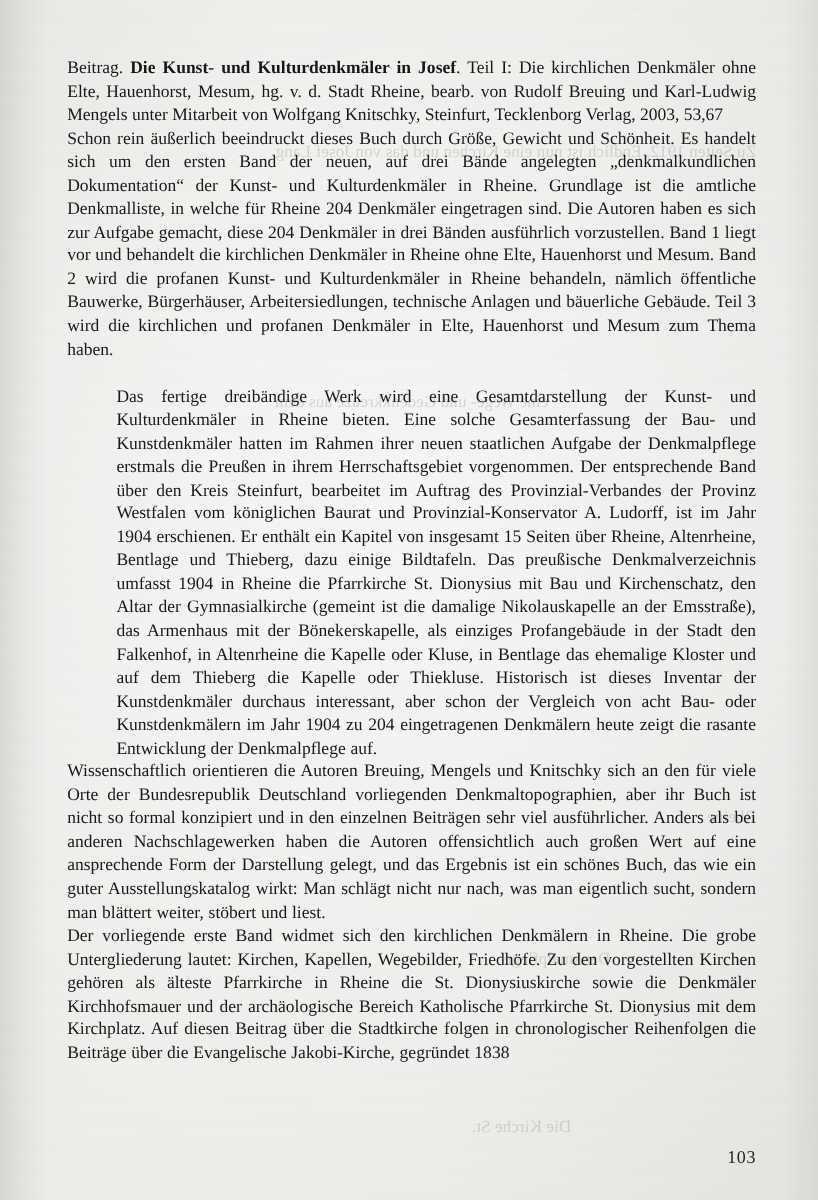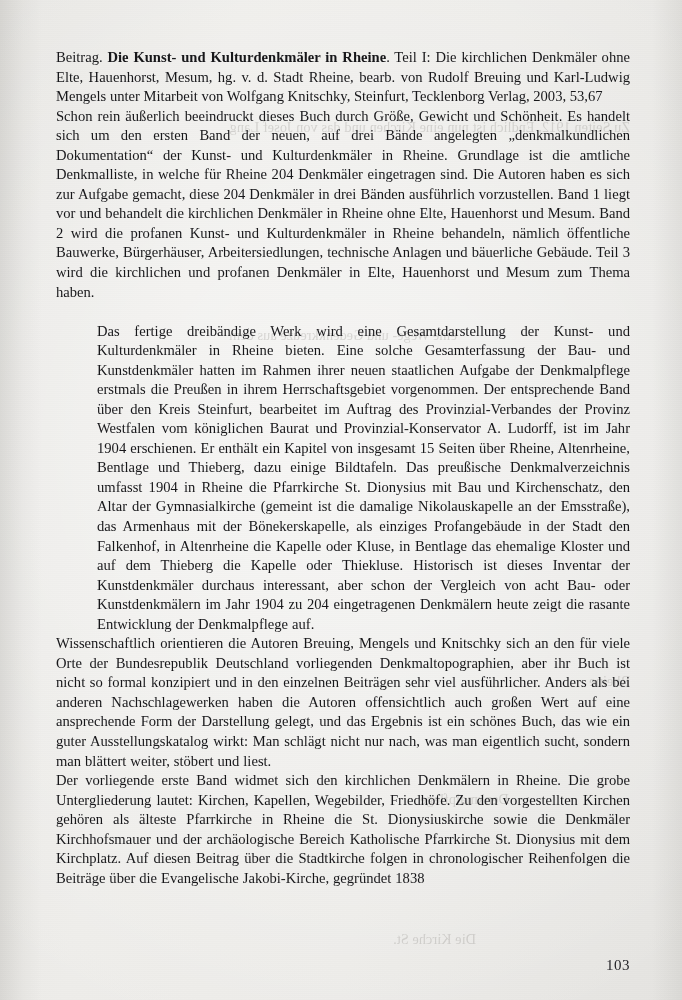--- a/index.html
+++ b/index.html
@@ -137,21 +137,21 @@
   <div class="edge-shade-right"></div>
 
   <div class="showthrough st-a">Zu Seiten 1912, Endlich ist nun eine Kirchen und das von Josef Lang</div>
   <div class="showthrough st-b">eine Wege- und Gedenkkreuze aus dem</div>
   <div class="showthrough st-c">Rheine</div>
   <div class="showthrough st-d">Denkmalpflege</div>
   <div class="showthrough st-e">Die Kirche St.</div>
 
   <div class="content">
 
-    <p class="headref"><span>Beitrag.</span> <b>Die Kunst- und Kulturdenkmäler in Rheine</b><span>. Teil I: Die kirchlichen Denkmäler ohne Elte, Hauenhorst, Mesum, hg. v. d. Stadt Rheine, bearb. von Rudolf Breuing und Karl-Ludwig Mengels unter Mitarbeit von Wolfgang Knitschky, Steinfurt, Tecklenborg Verlag, 2003, 53,67</span></p>
+    <p class="headref"><span>Beitrag.</span> <b>Die Kunst- und Kulturdenkmäler in Josef</b><span>. Teil I: Die kirchlichen Denkmäler ohne Elte, Hauenhorst, Mesum, hg. v. d. Stadt Rheine, bearb. von Rudolf Breuing und Karl-Ludwig Mengels unter Mitarbeit von Wolfgang Knitschky, Steinfurt, Tecklenborg Verlag, 2003, 53,67</span></p>
 
     <p class="para">Schon rein äußerlich beeindruckt dieses Buch durch Größe, Gewicht und Schönheit. Es handelt sich um den ersten Band der neuen, auf drei Bände angelegten „denkmalkundlichen Dokumentation“ der Kunst- und Kulturdenkmäler in Rheine. Grundlage ist die amtliche Denkmalliste, in welche für Rheine 204 Denkmäler eingetragen sind. Die Autoren haben es sich zur Aufgabe gemacht, diese 204 Denkmäler in drei Bänden ausführlich vorzustellen. Band 1 liegt vor und behandelt die kirchlichen Denkmäler in Rheine ohne Elte, Hauenhorst und Mesum. Band 2 wird die profanen Kunst- und Kulturdenkmäler in Rheine behandeln, nämlich öffentliche Bauwerke, Bürgerhäuser, Arbeitersiedlungen, technische Anlagen und bäuerliche Gebäude. Teil 3 wird die kirchlichen und profanen Denkmäler in Elte, Hauenhorst und Mesum zum Thema haben.</p>
 
     <p class="para gap-before">Das fertige dreibändige Werk wird eine Gesamtdarstellung der Kunst- und Kulturdenkmäler in Rheine bieten. Eine solche Gesamterfassung der Bau- und Kunstdenkmäler hatten im Rahmen ihrer neuen staatlichen Aufgabe der Denkmalpflege erstmals die Preußen in ihrem Herrschaftsgebiet vorgenommen. Der entsprechende Band über den Kreis Steinfurt, bearbeitet im Auftrag des Provinzial-Verbandes der Provinz Westfalen vom königlichen Baurat und Provinzial-Konservator A. Ludorff, ist im Jahr 1904 erschienen. Er enthält ein Kapitel von insgesamt 15 Seiten über Rheine, Altenrheine, Bentlage und Thieberg, dazu einige Bildtafeln. Das preußische Denkmalverzeichnis umfasst 1904 in Rheine die Pfarrkirche St. Dionysius mit Bau und Kirchenschatz, den Altar der Gymnasialkirche (gemeint ist die damalige Nikolauskapelle an der Emsstraße), das Armenhaus mit der Bönekerskapelle, als einziges Profangebäude in der Stadt den Falkenhof, in Altenrheine die Kapelle oder Kluse, in Bentlage das ehemalige Kloster und auf dem Thieberg die Kapelle oder Thiekluse. Historisch ist dieses Inventar der Kunstdenkmäler durchaus interessant, aber schon der Vergleich von acht Bau- oder Kunstdenkmälern im Jahr 1904 zu 204 eingetragenen Denkmälern heute zeigt die rasante Entwicklung der Denkmalpflege auf.</p>
 
     <p class="para">Wissenschaftlich orientieren die Autoren Breuing, Mengels und Knitschky sich an den für viele Orte der Bundesrepublik Deutschland vorliegenden Denkmaltopographien, aber ihr Buch ist nicht so formal konzipiert und in den einzelnen Beiträgen sehr viel ausführlicher. Anders als bei anderen Nachschlagewerken haben die Autoren offensichtlich auch großen Wert auf eine ansprechende Form der Darstellung gelegt, und das Ergebnis ist ein schönes Buch, das wie ein guter Ausstellungskatalog wirkt: Man schlägt nicht nur nach, was man eigentlich sucht, sondern man blättert weiter, stöbert und liest.</p>
 
     <p class="para">Der vorliegende erste Band widmet sich den kirchlichen Denkmälern in Rheine. Die grobe Untergliederung lautet: Kirchen, Kapellen, Wegebilder, Friedhöfe. Zu den vorgestellten Kirchen gehören als älteste Pfarrkirche in Rheine die St. Dionysiuskirche sowie die Denkmäler Kirchhofsmauer und der archäologische Bereich Katholische Pfarrkirche St. Dionysius mit dem Kirchplatz. Auf diesen Beitrag über die Stadtkirche folgen in chronologischer Reihenfolgen die Beiträge über die Evangelische Jakobi-Kirche, gegründet 1838</p>
 
   </div>

